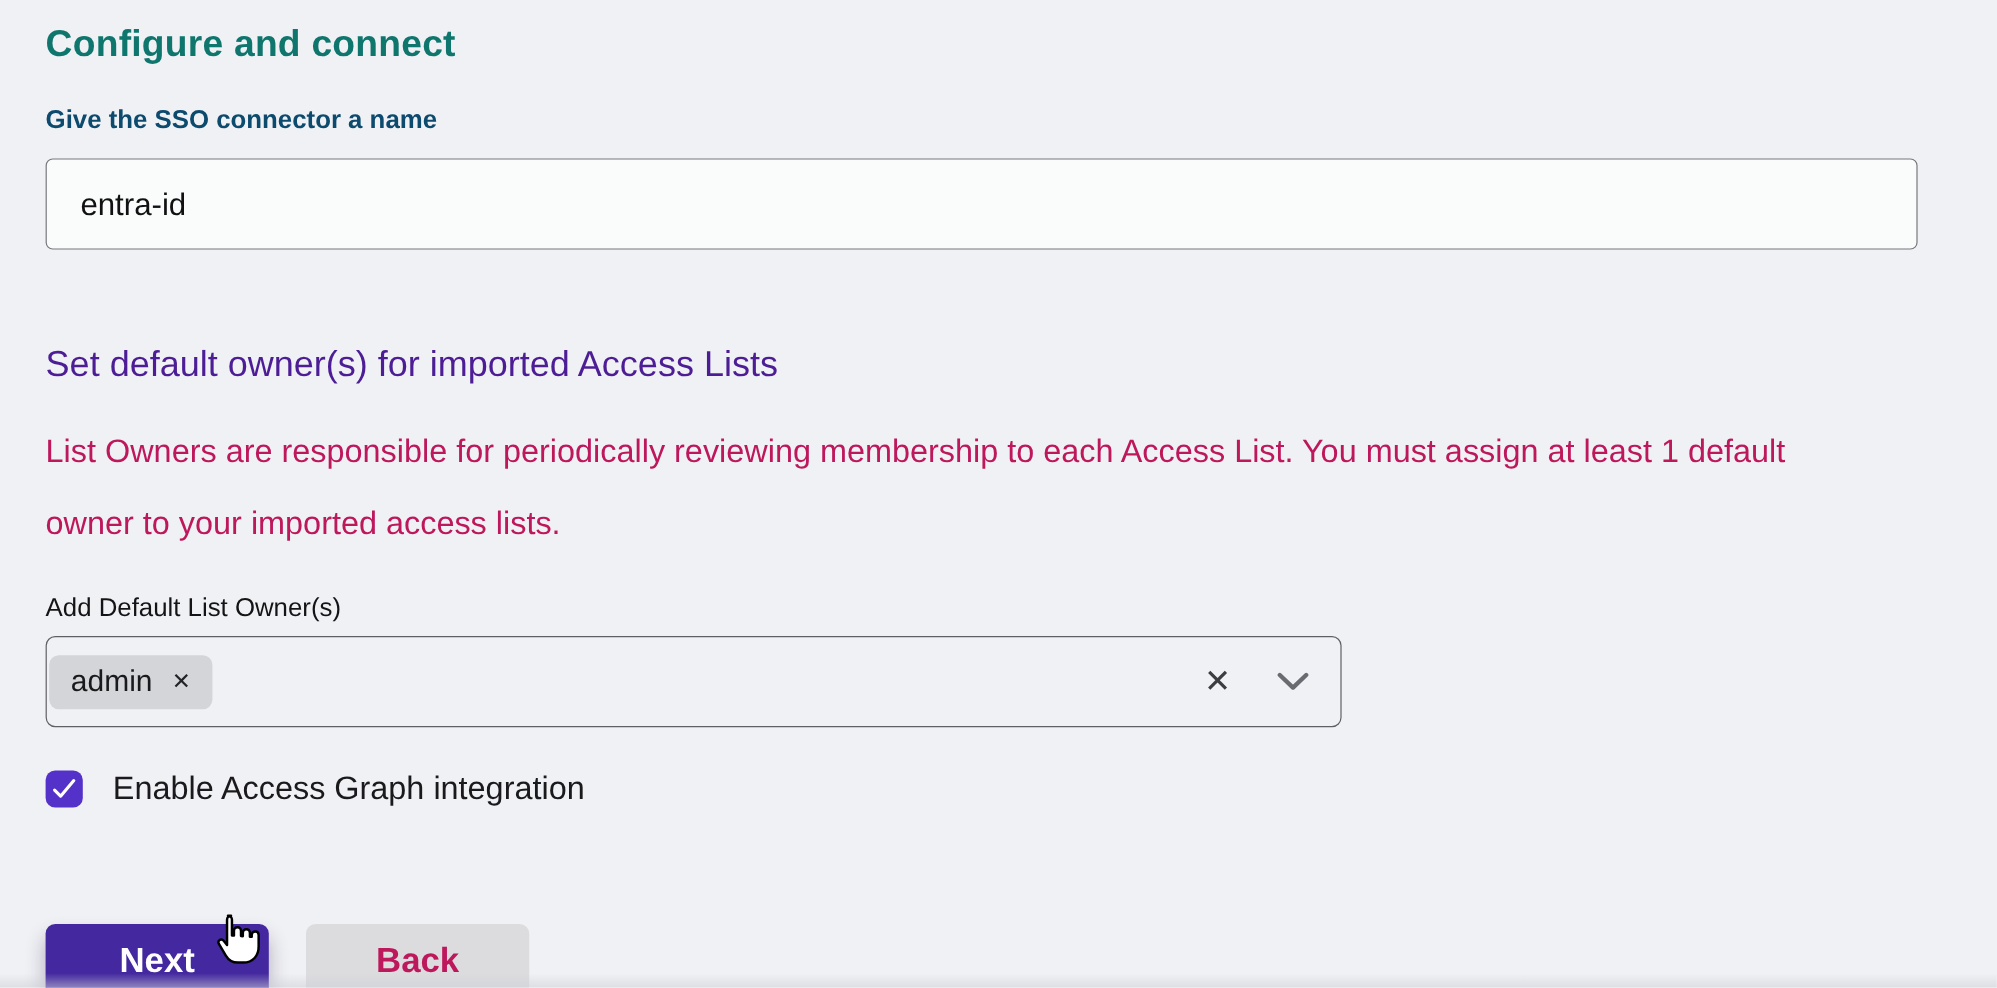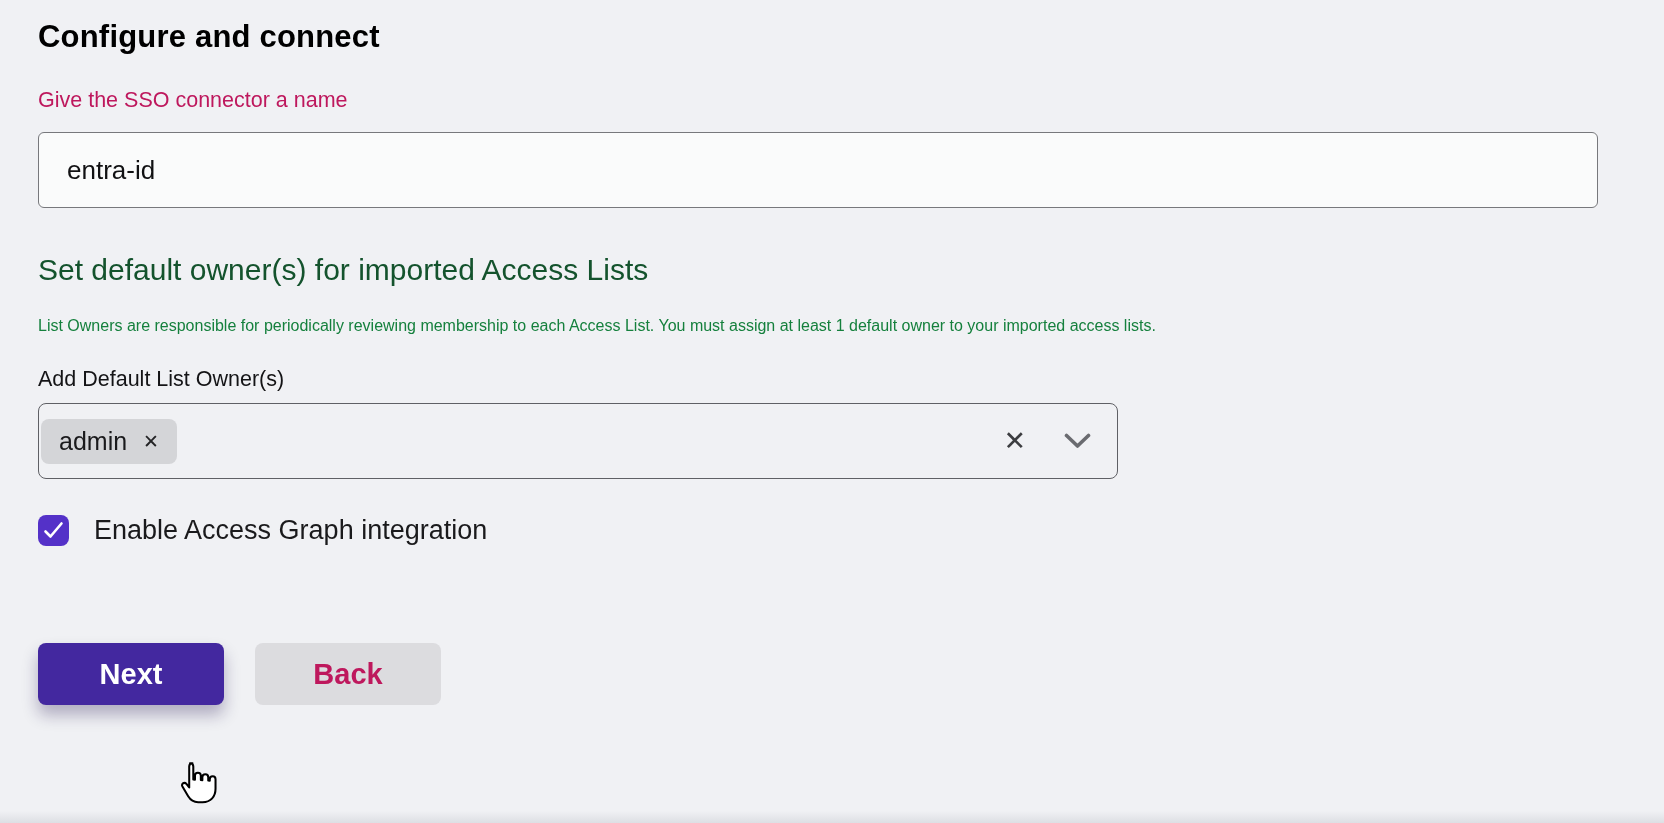--- a/index.html
+++ b/index.html
@@ -13,57 +13,58 @@
   }
   .page {
     position: relative;
     width: 1664px;
     height: 823px;
     padding: 18px 66px 0 38px;
   }
   .h1 {
     font-size: 31px;
     font-weight: 700;
-    color: #000000;
+    color: #0f766e;
     line-height: 38px;
     letter-spacing: 0.2px;
   }
   .field-label {
     margin-top: 32px;
     font-size: 21.5px;
     line-height: 24px;
-    color: #be185d;
+    color: #0c4a6e;
+    font-weight: bold;
   }
   .name-input {
     display: block;
     margin-top: 20px;
     width: 1560px;
     height: 76px;
     background: #fafbfb;
     border: 1.5px solid #77787c;
     border-radius: 6px;
     padding: 0 28px;
     font-family: "Liberation Sans", "DejaVu Sans", sans-serif;
     font-size: 26px;
     color: #111113;
     outline: none;
   }
   .h2 {
-    margin-top: 42px;
+    margin-top: 76px;
     font-size: 30px;
     font-weight: 400;
     line-height: 40px;
-    color: #14532d;
+    color: #4c1d95;
   }
   .section-desc {
     margin-top: 22px;
     max-width: 1470px;
-    font-size: 16px;
-    line-height: 27px;
-    color: #15803d;
+    font-size: 27px;
+    line-height: 60px;
+    color: #be185d;
   }
   .select-label {
     margin-top: 28px;
     font-size: 21.5px;
     line-height: 24px;
     color: #141416;
   }
   .multiselect {
     margin-top: 12px;
     width: 1080px;

